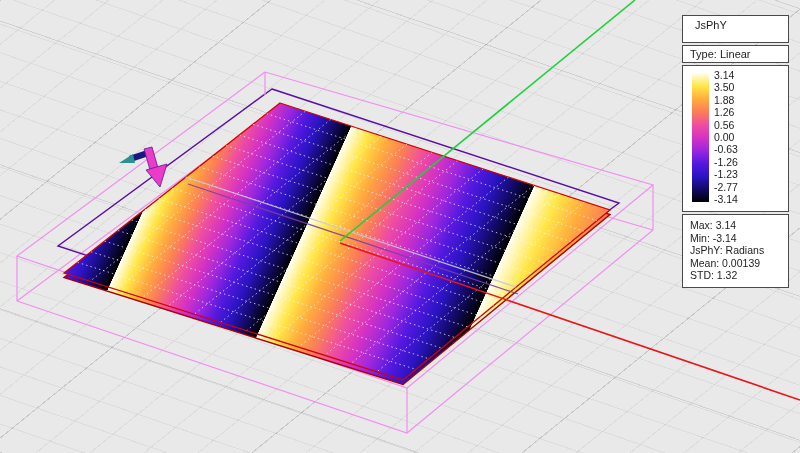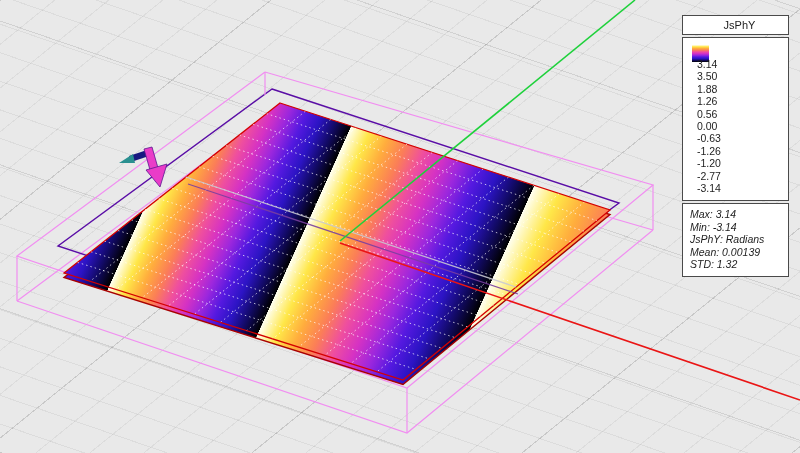--- a/index.html
+++ b/index.html
@@ -11,27 +11,27 @@
       repeating-linear-gradient(141deg, rgba(0,0,0,0.09) 0 1px, transparent 1px 170px),
       repeating-linear-gradient(19deg, rgba(0,0,0,0.055) 0 1px, transparent 1px 27px),
       repeating-linear-gradient(141deg, rgba(0,0,0,0.055) 0 1px, transparent 1px 34px);
   }
   svg.scene{position:absolute;left:0;top:0;}
   .legend{
     position:absolute;top:15px;right:11px;width:107px;
     font-size:11px;color:#1d1d1d;
   }
   .lbox{background:#fff;border:1px solid #4a4a4a;margin-bottom:2px;box-sizing:border-box;}
-  .lbox.title{padding:3px 4px 3px 12px;text-align:center;}
+  .lbox.title{padding:3px 4px 11px 12px;}
   .lbox.type{padding:2px 4px 2px 7px;}
-  .lbox.bar{padding:7px 4px 6px 9px;display:flex;align-items:flex-start;flex-direction:column;}
+  .lbox.bar{padding:7px 4px 6px 9px;display:flex;align-items:flex-start;}
   .swatch{width:17px;height:129px;border:0;flex:0 0 17px;}
   .tickcol{display:flex;flex-direction:column;justify-content:space-between;height:135px;margin:-3px 0 0 5px;font-size:10.5px;}
   .tickcol div{line-height:11px;white-space:nowrap;}
-  .lbox.stats{padding:4px 3px 5px 7px;font-size:10.5px;font-style:italic;}
+  .lbox.stats{padding:4px 3px 5px 7px;font-size:10.5px;}
   .lbox.stats div{line-height:12.5px;white-space:nowrap;}
 </style>
 </head>
 <body>
 
 <div class="viewport">
 
   <svg class="scene" width="800" height="453">
     <defs>
         <linearGradient id="phaseGrad" gradientUnits="userSpaceOnUse" x1="78.8" y1="240" x2="509.3" y2="433.6">
@@ -130,32 +130,33 @@
     <g id="g-arrows">
         <polygon points="147,150 149,156 131,162 129,156" fill="#181880"></polygon>
         <polygon points="133,154 135,163 119,163" fill="#2a9090"></polygon>
         <polygon points="144,149 152,147 158,168 150,170" fill="#ea3cc8" stroke="#5a1890" stroke-width="0.8"></polygon>
         <polygon points="146,170 167,164 160,187" fill="#ea3cc8" stroke="#5a1890" stroke-width="0.8"></polygon>
       </g>
   </svg>
 
   <div class="legend">
     <div class="lbox title">JsPhY</div>
+    <div class="lbox type">Type: Linear</div>
     <div class="lbox bar">
       <div class="swatch" id="cbar-swatch" style="background: linear-gradient(rgb(255, 255, 240), rgb(255, 231, 72), rgb(255, 173, 61), rgb(251, 126, 87), rgb(239, 79, 158), rgb(214, 50, 195), rgb(156, 39, 221), rgb(85, 25, 224), rgb(44, 20, 196), rgb(18, 10, 102), rgb(0, 0, 0));"></div>
       <div class="tickcol" id="cbar-ticks">
           <div>3.14</div>
           <div>3.50</div>
           <div>1.88</div>
           <div>1.26</div>
           <div>0.56</div>
           <div>0.00</div>
           <div>-0.63</div>
           <div>-1.26</div>
-          <div>-1.20</div>
+          <div>-1.23</div>
           <div>-2.77</div>
           <div>-3.14</div>
         </div>
     </div>
     <div class="lbox stats" id="legend-stats">
         <div>Max: 3.14</div>
         <div>Min: -3.14</div>
         <div>JsPhY: Radians</div>
         <div>Mean: 0.00139</div>
         <div>STD: 1.32</div>

